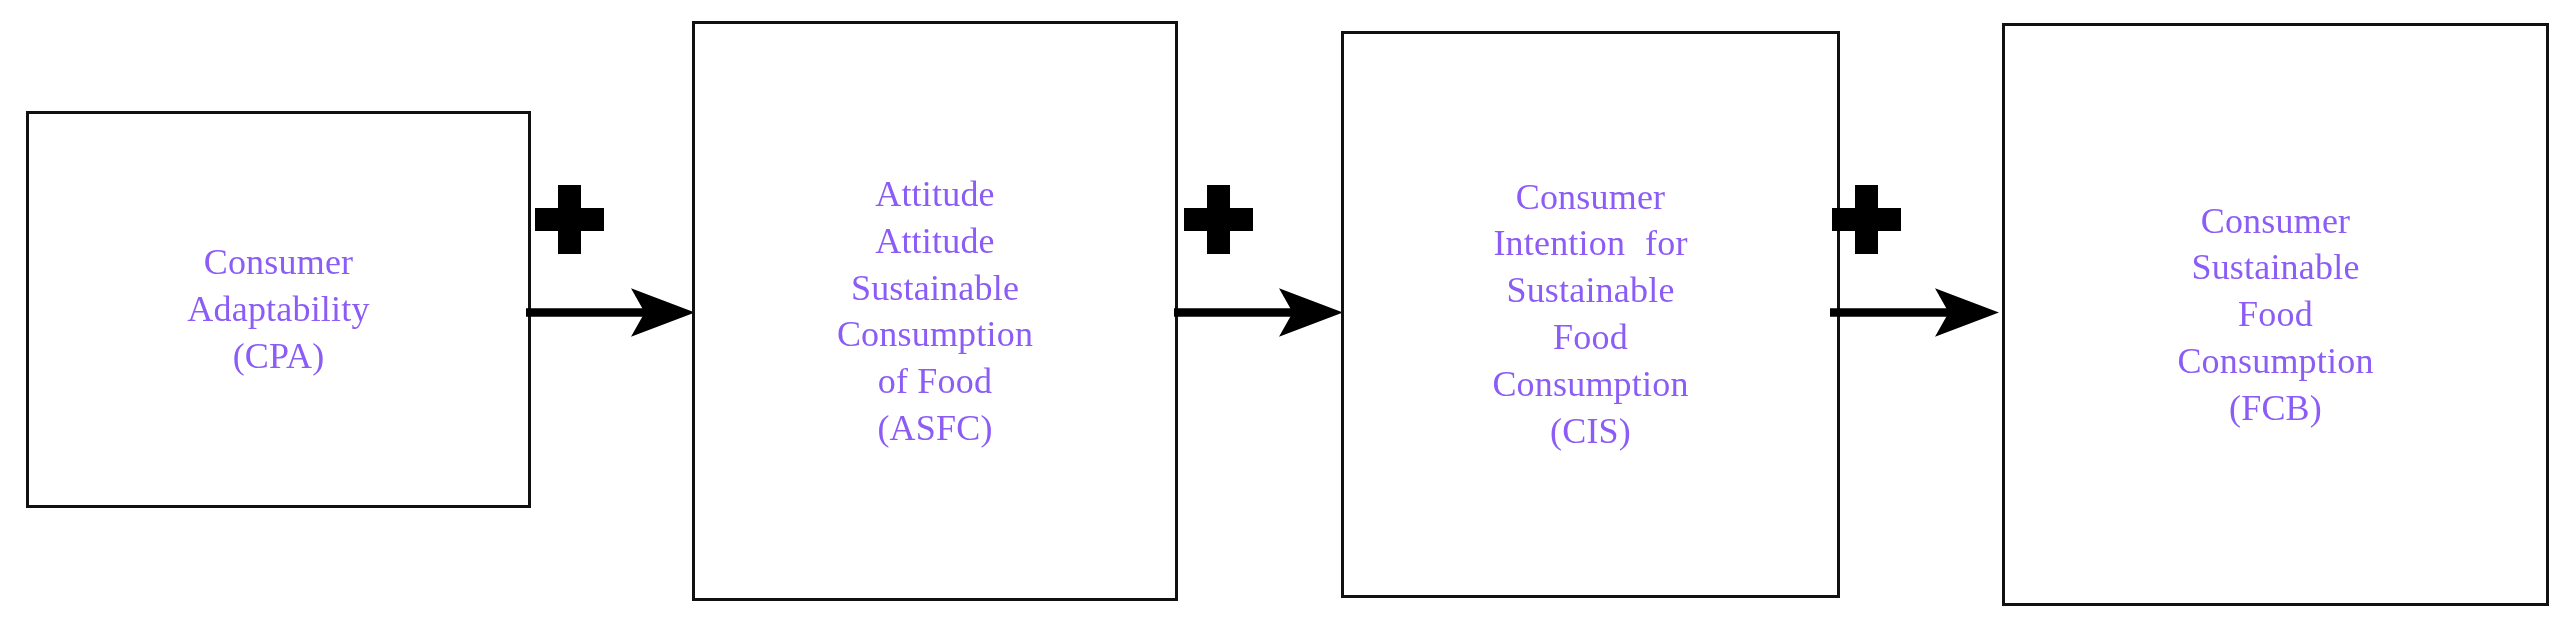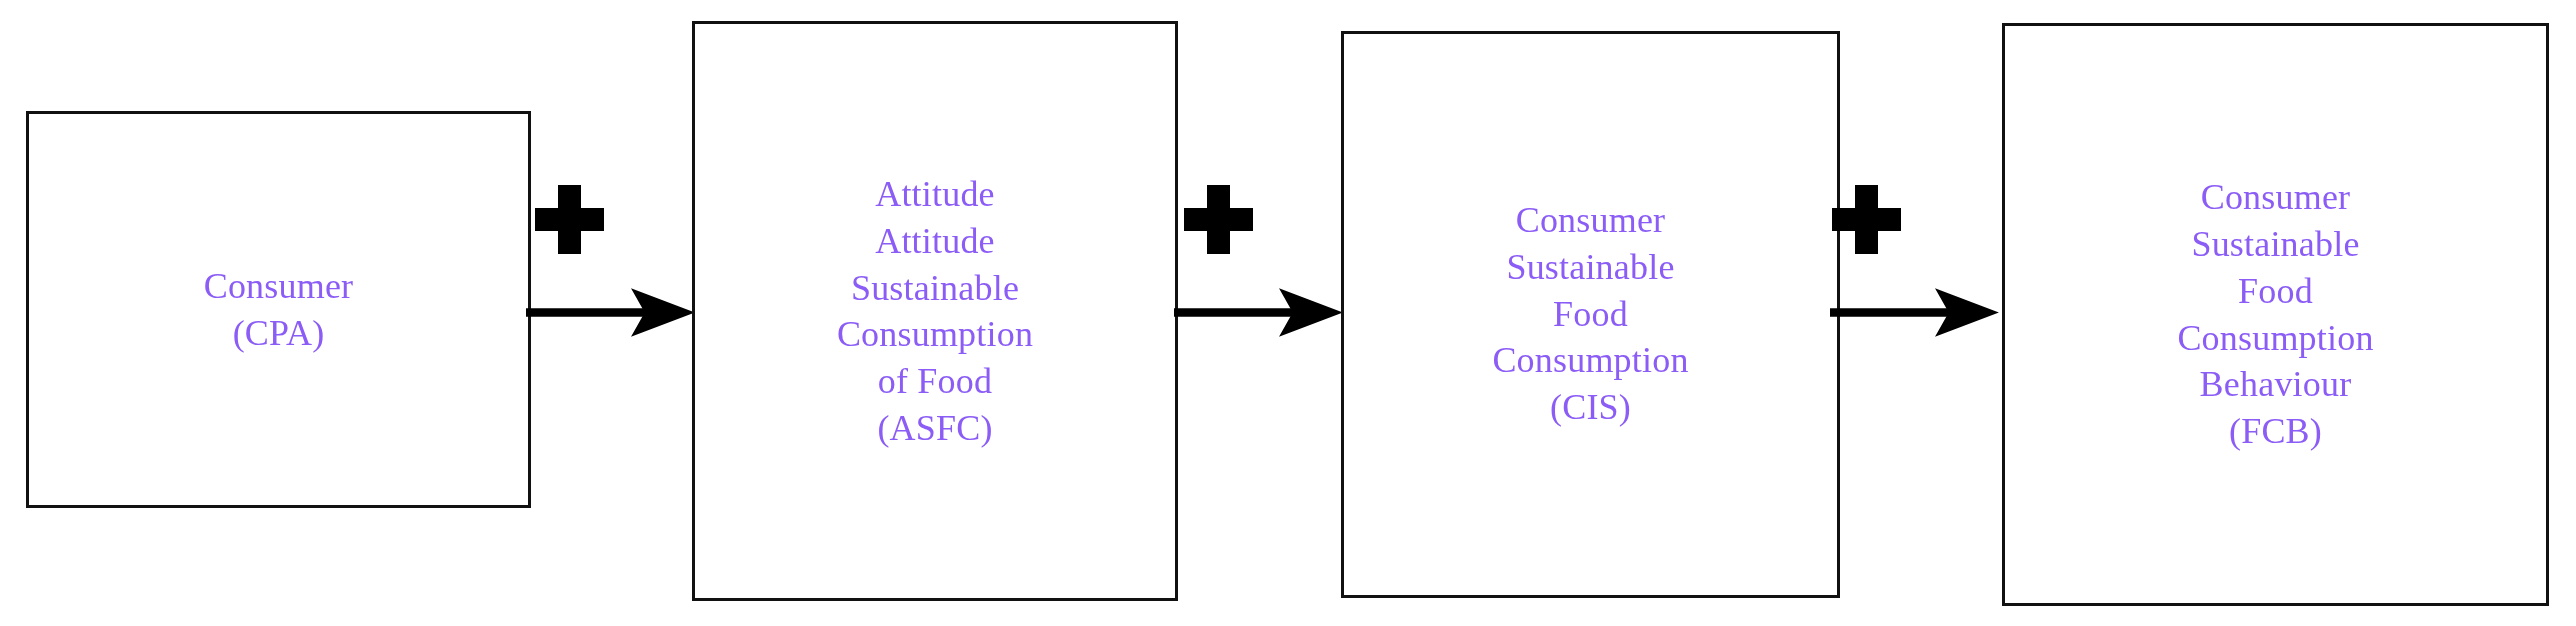--- a/index.html
+++ b/index.html
@@ -75,20 +75,21 @@
   #arrow-2 { left: 1174px; top: 282px; }
   #arrow-3 { left: 1830px; top: 282px; }
 </style>
 </head>
 <body>
 
 <div id="canvas">
 
   <div class="node-box" id="box-cpa">
     <span class="line">Consumer</span>
+    <span class="line">Adaptability</span>
     <span class="line">(CPA)</span>
   </div>
 
   <div class="plus-sign" id="plus-1">
     <span class="bar-h"></span>
     <span class="bar-v"></span>
   </div>
   <div class="arrow" id="arrow-1">
     <svg width="175" height="61" viewBox="0 0 230 80" xmlns="http://www.w3.org/2000/svg">
       <line x1="0" y1="40" x2="180" y2="40" stroke="#000000" stroke-width="11"></line>
@@ -111,20 +112,21 @@
   </div>
   <div class="arrow" id="arrow-2">
     <svg width="175" height="61" viewBox="0 0 230 80" xmlns="http://www.w3.org/2000/svg">
       <line x1="0" y1="40" x2="180" y2="40" stroke="#000000" stroke-width="11"></line>
       <path d="M 138 8 L 222 40 L 138 72 L 156 40 Z" fill="#000000"></path>
     </svg>
   </div>
 
   <div class="node-box" id="box-cis">
     <span class="line">Consumer</span>
+    <span class="line wide-space">Intention for</span>
     <span class="line">Sustainable</span>
     <span class="line">Food</span>
     <span class="line">Consumption</span>
     <span class="line">(CIS)</span>
   </div>
 
   <div class="plus-sign" id="plus-3">
     <span class="bar-h"></span>
     <span class="bar-v"></span>
   </div>
@@ -133,18 +135,17 @@
       <line x1="0" y1="40" x2="180" y2="40" stroke="#000000" stroke-width="11"></line>
       <path d="M 138 8 L 222 40 L 138 72 L 156 40 Z" fill="#000000"></path>
     </svg>
   </div>
 
   <div class="node-box" id="box-fcb">
     <span class="line">Consumer</span>
     <span class="line">Sustainable</span>
     <span class="line">Food</span>
     <span class="line">Consumption</span>
-    <span class="line">Behaviour</span>
     <span class="line">(FCB)</span>
   </div>
 
 </div>
 
 
 </body></html>

